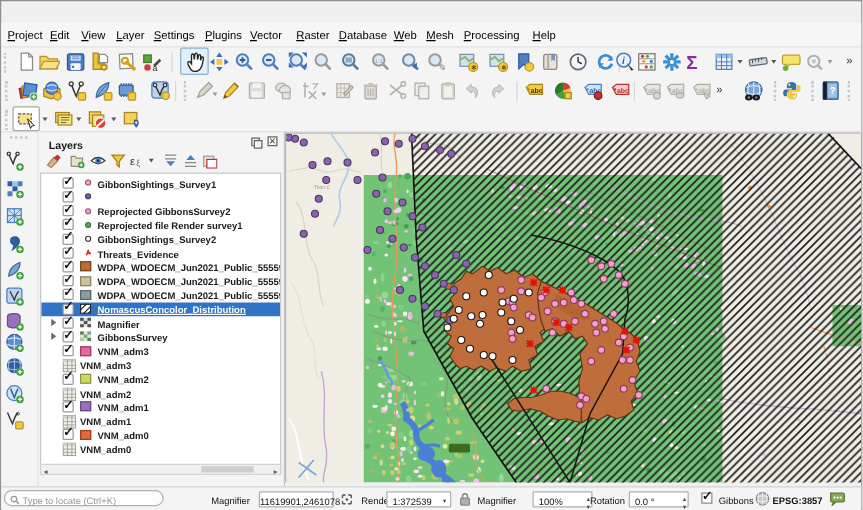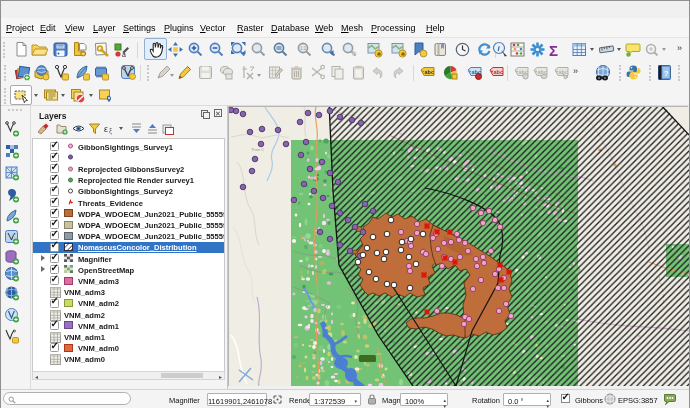--- a/index.html
+++ b/index.html
@@ -630,21 +630,21 @@
 <span class="cb"></span>
           <span class="ck">✓</span>
 <svg class="sym" width="10" height="9" viewBox="0 0 10 9">
             <rect width="10" height="9" fill="#d8e8c8"></rect>
             <rect width="3.3" height="3" fill="#5a7a5a"></rect>
             <rect x="6.6" width="3.4" height="3" fill="#7a9ab8"></rect>
             <rect x="3.3" y="3" width="3.3" height="3" fill="#8aa86a"></rect>
             <rect y="6" width="3.3" height="3" fill="#b8c8a0"></rect>
             <rect x="6.6" y="6" width="3.4" height="3" fill="#5a7a5a"></rect>
           </svg>
-<span class="nm" style="">OpenStreetMap</span>
+<span class="nm" style="">GibbonsSurvey</span>
 </div>
 <div class="lrow" style="top:136.39999999999998px;">
 <span class="cb"></span>
           <span class="ck">✓</span>
 <span class="sym" style="background:#e06c9f;border:1px solid #a03a6a"></span>
 <span class="nm" style="">VNM_adm3</span>
 </div>
 <div class="lrow" style="top:147.6px;">
 <svg class="tic" width="11" height="11" viewBox="0 0 11 11">
             <rect x="0.5" y="0.5" width="10" height="10" fill="#f0efe8" stroke="#a0a098"></rect>
@@ -1356,55 +1356,56 @@
 <use href="#rm" x="272" y="173"></use>
 <use href="#rm" x="198" y="205"></use>
 </svg>
 </div>
 <div id="status" class="abs">
 <span class="sbox" style="left:2px;top:2px;width:128px;border-radius:7px;background:#fdfdfd">
         <svg style="position:absolute;left:4px;top:2.5px" width="8" height="8" viewBox="0 0 8 8">
           <circle cx="3.2" cy="3.2" r="2.2" fill="none" stroke="#999" stroke-width="1"></circle>
           <line x1="5" y1="5" x2="7.2" y2="7.2" stroke="#999" stroke-width="1.2"></line>
         </svg>
+        <span style="text-align:left;left:14px;color:#9a9a9a">Type to locate (Ctrl+K)</span>
       </span>
 <span class="lbl" style="left:168px">Magnifier</span>
 <span class="sbox" style="left:206px;width:60px">
         <span>11619901,2461078</span>
       </span>
 <svg class="ic" style="left:271px;top:4px" width="11" height="11" viewBox="0 0 11 11">
         <path d="M2,2 L4.5,2 M2,2 L2,4.5 M9,2 L6.5,2 M9,2 L9,4.5 M2,9 L4.5,9 M2,9 L2,6.5 M9,9 L6.5,9 M9,9 L9,6.5" stroke="#555" stroke-width="1.1"></path>
         <circle cx="5.5" cy="5.5" r="1" fill="#555"></circle>
       </svg>
 <span class="lbl" style="left:288px">Render</span>
 <span class="sbox" style="left:308px;width:52px">
         <span style="text-align:left;left:4px">1:372539</span>
         <span class="spin" style="top:4px;right:3px">▾</span>
       </span>
 <svg class="ic" style="left:366px;top:4px" width="10" height="11" viewBox="0 0 10 11">
         <rect x="1.5" y="4.5" width="7" height="5.5" rx="0.8" fill="#b0b0b0" stroke="#888"></rect>
         <path d="M3,4.5 L3,3 Q3,1 5,1 Q7,1 7,3 L7,4.5" fill="none" stroke="#888" stroke-width="1.2"></path>
       </svg>
 <span class="lbl" style="left:381px">Magnifier</span>
-<span class="sbox" style="left:399px;width:48px">
+<span class="sbox" style="left:425px;width:48px">
         <span style="text-align:left;left:4px">100%</span>
         <span class="spin">▴<br>▾</span>
       </span>
 <span class="lbl" style="left:471px">Rotation</span>
 <span class="sbox" style="left:502px;width:48px">
         <span style="text-align:left;left:4px">0.0 °</span>
         <span class="spin">▴<br>▾</span>
       </span>
 <span class="abs" style="left:560px;top:4px;width:9px;height:9px;background:#fff;border:1px solid #888"></span>
 <span class="abs" style="left:560.5px;top:0.5px;font-size:10px;color:#111;font-weight:bold">✓</span>
 <span class="lbl" style="left:574px">Gibbons</span>
 <svg class="ic" style="left:603px;top:3px" width="12" height="12" viewBox="0 0 12 12">
         <circle cx="6" cy="6" r="5" fill="#c8c8c8" stroke="#888"></circle>
         <path d="M1.5,4.5 Q6,2.5 10.5,4.5 M1.5,7.5 Q6,9.5 10.5,7.5 M6,1 L6,11 M3,1.8 Q1.8,6 3,10.2 M9,1.8 Q10.2,6 9,10.2" stroke="#f0f0f0" stroke-width="0.7" fill="none"></path>
       </svg>
-<span class="lbl" style="left:617px;font-weight:normal">EPSG:3857</span>
+<span class="lbl" style="left:617px;font-weight:bold">EPSG:3857</span>
 <svg class="ic" style="left:662px;top:3px" width="13" height="12" viewBox="0 0 13 12">
         <path d="M1.5,1.5 L11.5,1.5 Q12.5,1.5 12.5,3 L12.5,7 Q12.5,8.5 11.5,8.5 L6,8.5 L2.5,11.5 L4,8.5 L2.5,8.5 Q1.5,8.5 1.5,7 L1.5,3 Q1.5,1.5 1.5,1.5 Z" fill="#8aa85a" stroke="#5a7a3a"></path>
         <circle cx="4.5" cy="5" r="0.9" fill="#fff"></circle>
         <circle cx="7" cy="5" r="0.9" fill="#fff"></circle>
         <circle cx="9.5" cy="5" r="0.9" fill="#fff"></circle>
       </svg>
 </div>
 </div>
 </body></html>

